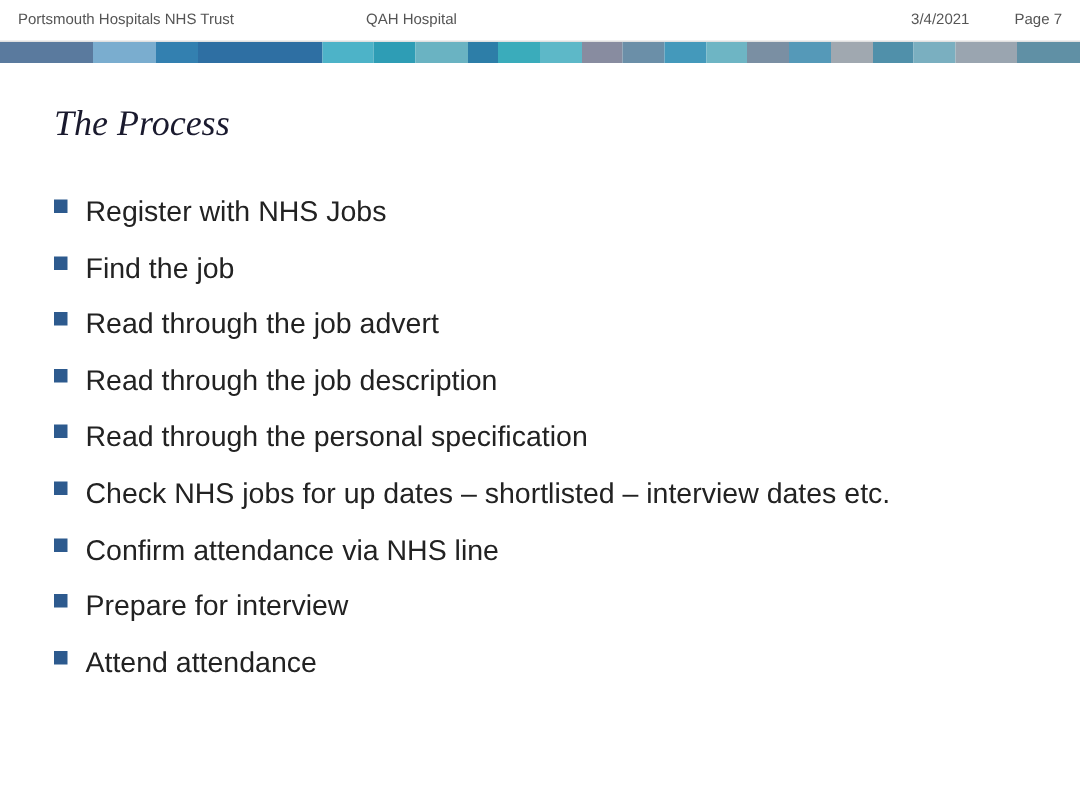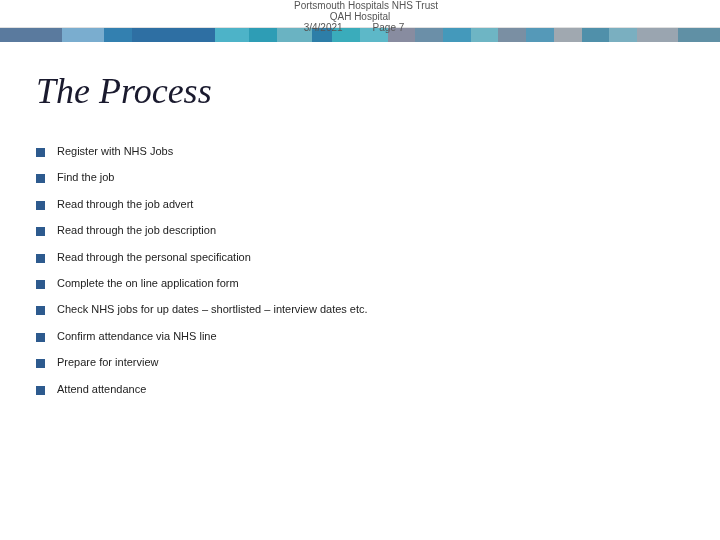--- a/index.html
+++ b/index.html
@@ -15,21 +15,20 @@
 
     
     .header-bar {
       width: 100%;
       height: 28px;
       display: flex;
       align-items: center;
       position: relative;
       background: #ffffff;
       border-bottom: 1px solid #e0e0e0;
-      flex-direction: column;
     }
 
     .header-left {
       font-size: 10px;
       color: #555;
       padding-left: 12px;
       flex: 1;
     }
 
     .header-center {
@@ -62,38 +61,38 @@
     .color-segment {
       height: 100%;
     }
 
     
     .main-content {
       padding: 28px 36px 20px 36px;
     }
 
     .page-title {
-      font-size: 36px;
+      font-size: 24px;
       font-style: italic;
       color: #1a1a2e;
       font-weight: 400;
       margin-bottom: 32px;
       font-family: 'Segoe UI', Georgia, serif;
     }
 
     .bullet-list {
       list-style: none;
       padding: 0;
     }
 
     .bullet-list li {
       display: flex;
       align-items: flex-start;
       margin-bottom: 11px;
-      font-size: 11px;
+      font-size: 19px;
       color: #222;
       line-height: 1.4;
     }
 
     .bullet-square {
       display: inline-block;
       width: 9px;
       height: 9px;
       background: #2d5a8e;
       margin-right: 12px;
@@ -159,24 +158,20 @@
       <li>
         <span class="bullet-square"></span>
         <span class="bullet-text">Read through the job description</span>
       </li>
       <li>
         <span class="bullet-square"></span>
         <span class="bullet-text">Read through the personal specification</span>
       </li>
       <li>
         <span class="bullet-square"></span>
-        <span class="bullet-text">Complete the on line application form</span>
-      </li>
-      <li>
-        <span class="bullet-square"></span>
         <span class="bullet-text">Check NHS jobs for up dates – shortlisted – interview dates etc.</span>
       </li>
       <li>
         <span class="bullet-square"></span>
         <span class="bullet-text">Confirm attendance via NHS line</span>
       </li>
       <li>
         <span class="bullet-square"></span>
         <span class="bullet-text">Prepare for interview</span>
       </li>

